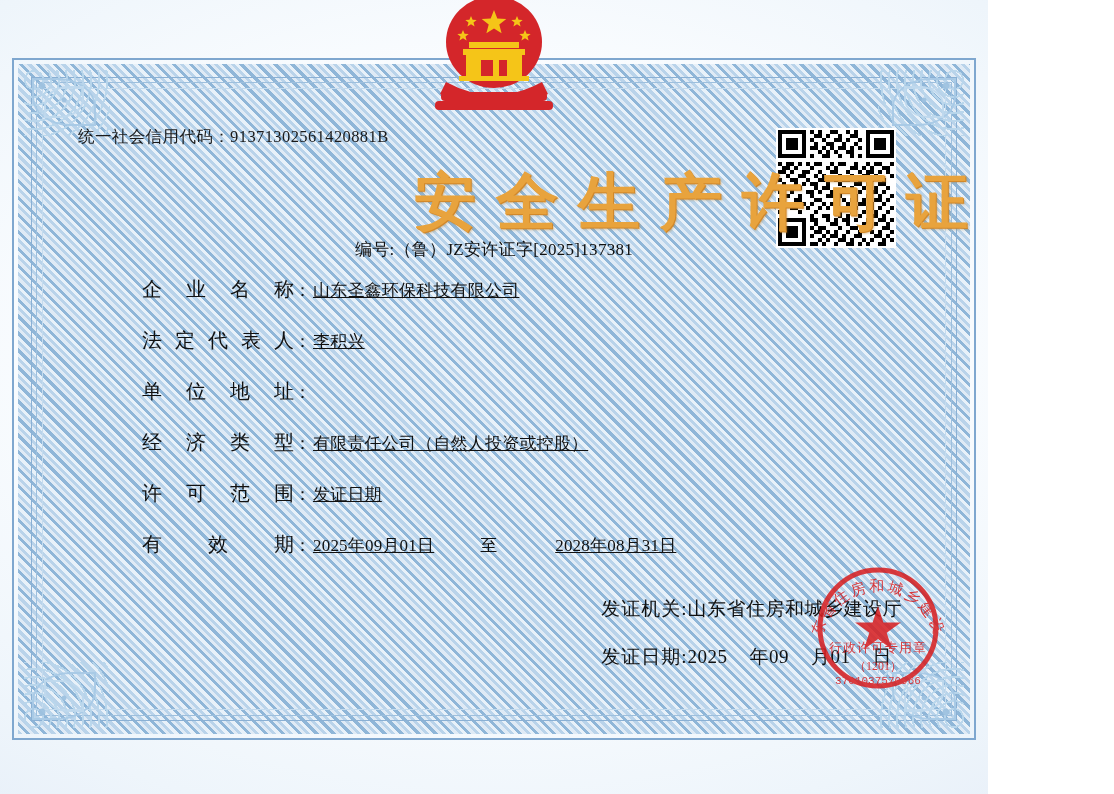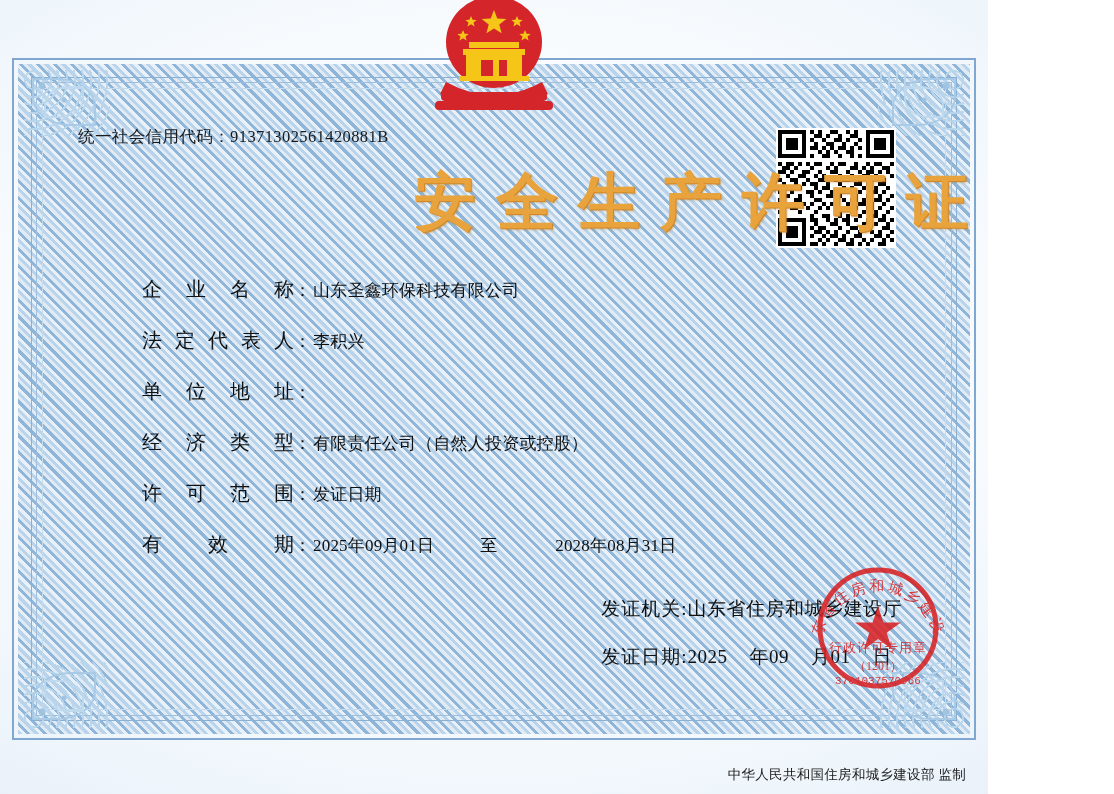--- a/index.html
+++ b/index.html
@@ -176,20 +176,21 @@
     flex: 0 0 auto;
     font-size: 17px;
     color: #111;
     margin: 0 2px 0 0;
   }
   .value {
     font-size: 17px;
     color: #111;
     letter-spacing: .2px;
     white-space: nowrap;
+    text-decoration: underline;
   }
   .value.date2 { margin-left: 58px; text-align: right; }
   .sep-to {
     font-size: 17px;
     color: #111;
     margin-left: 46px;
   }
 
   
   .issuer {
@@ -493,20 +494,21 @@
         <rect x="11" y="28" width="1" height="1"></rect>
         <rect x="14" y="28" width="1" height="1"></rect>
         <rect x="17" y="28" width="2" height="1"></rect>
         <rect x="20" y="28" width="1" height="1"></rect>
         <rect x="22" y="28" width="1" height="1"></rect>
         <rect x="25" y="28" width="2" height="1"></rect>
     </g>
   </svg>
 
   <div class="main-title">安全生产许可证</div>
+  <div class="doc-number">编号:（鲁）JZ安许证字[2025]137381</div>
 
   <div class="fields">
 
     <div class="row">
       <div class="label">
         <span>企</span>
         <span>业</span>
         <span>名</span>
         <span>称</span>
       </div>
@@ -589,15 +591,14 @@
     <circle cx="80" cy="80" r="58" fill="none" stroke="#d81e20" stroke-width="5"></circle>
     <text font-size="15" fill="#d81e20" font-family="'Liberation Serif', serif" letter-spacing="2.5">
       <textPath href="#sealTopArc" startOffset="50%" text-anchor="middle">山东省住房和城乡建设厅</textPath>
     </text>
     <polygon fill="#d81e20" points="80,58 85.4,74.6 102.9,74.6 88.7,84.8 94.1,101.4 80,91.1 65.9,101.4 71.3,84.8 57.1,74.6 74.6,74.6"></polygon>
     <text x="80" y="104" text-anchor="middle" font-size="13" fill="#d81e20" font-family="'Liberation Serif', serif" letter-spacing="1">行政许可专用章</text>
     <text x="80" y="122" text-anchor="middle" font-size="12" fill="#d81e20" font-family="'Liberation Serif', serif">（1201）</text>
     <text x="80" y="136" text-anchor="middle" font-size="11" fill="#d81e20" font-family="'Liberation Mono', monospace">3701037570966</text>
   </svg>
 
-  <div class="footer">中华人民共和国住房和城乡建设部 监制</div>
 
 </div>
 
 </body></html>

